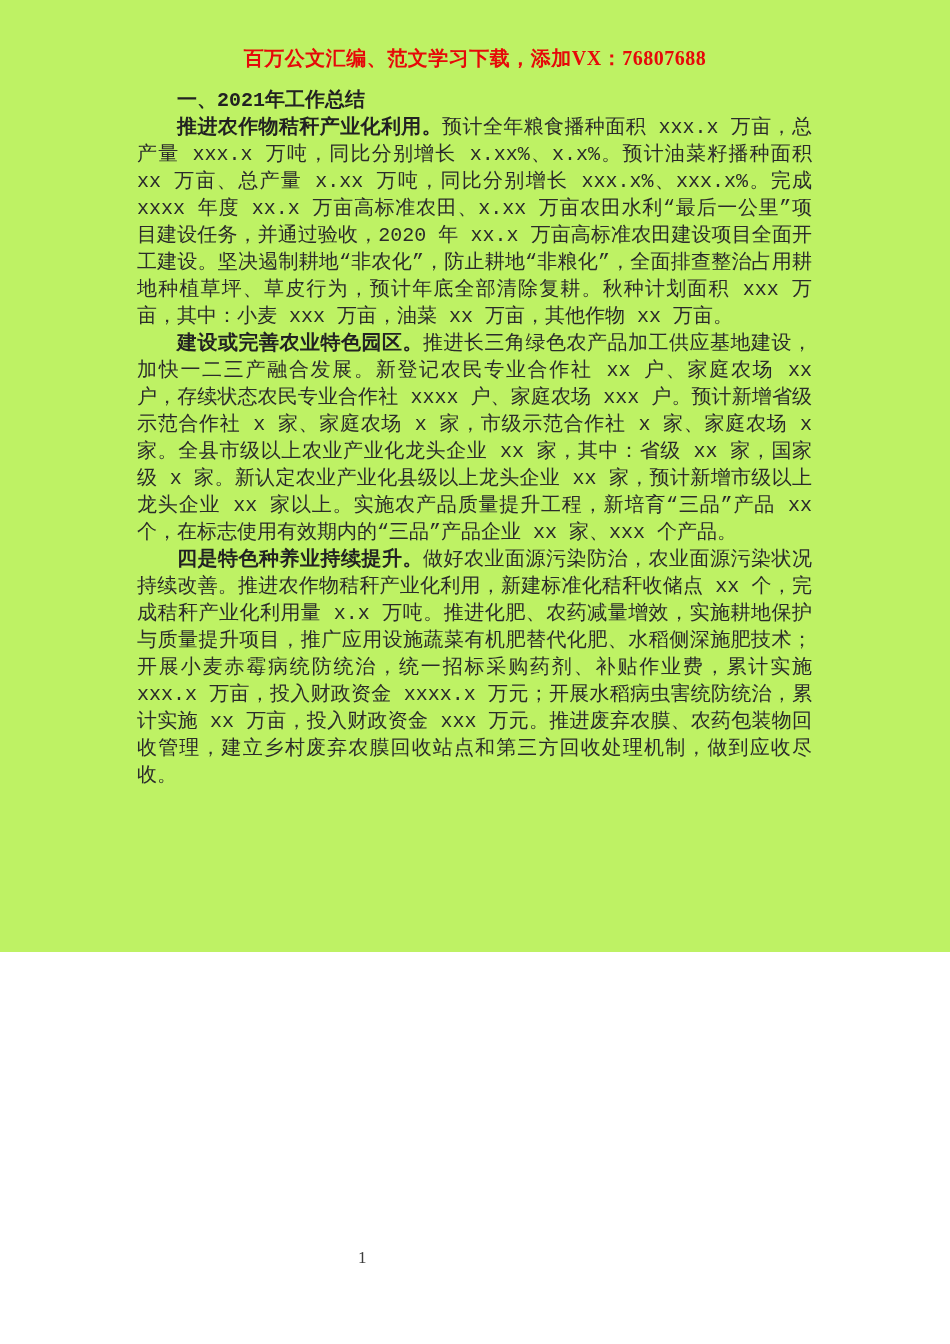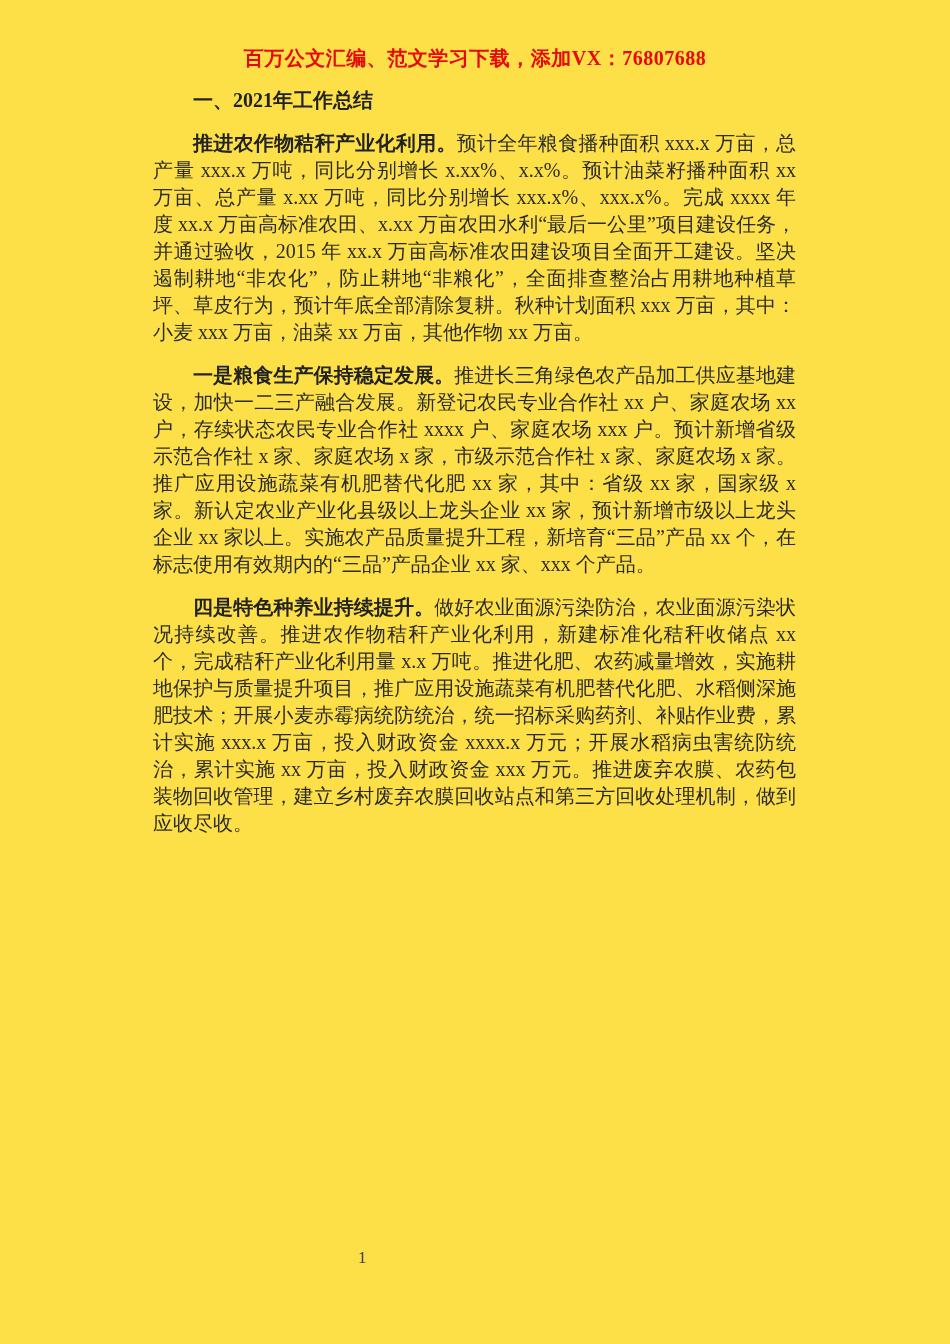--- a/index.html
+++ b/index.html
@@ -10,41 +10,42 @@
   body {
     width: 950px;
     height: 1344px;
     overflow: hidden;
     font-family: "Liberation Serif", "DejaVu Serif", serif;
     color: #2b2b2b;
   }
   .page {
     position: relative;
     width: 950px;
-    height: 1344px;
-    background: #fde047;
+    height: 952px;
+    background: #bef264;
   }
   .notice {
     padding-top: 45px;
     text-align: center;
     font-size: 20px;
     line-height: 27px;
     font-weight: bold;
     color: #e60909;
     letter-spacing: 0.5px;
   }
   .doc {
     margin: 0 138px 0 137px;   
     font-size: 20px;
     line-height: 27px;
     text-align: justify;
   }
   .para {
-    margin: 16px;
+    margin: 0;
     text-indent: 2em;
+    font-family: Liberation Mono, monospace;
   }
   .para b {
     font-weight: bold;
     color: #222222;
   }
   .doc-title {
     margin-top: 15px;
   }
   .gap-before {
     margin-top: 27px;          
@@ -64,23 +65,23 @@
 <div class="page">
 
   <div class="notice">百万公文汇编、范文学习下载，添加VX：76807688</div>
 
   <div class="doc">
 
     <p class="para doc-title"><b>一、2021年工作总结</b></p>
 
 
 
-    <p class="para"><b>推进农作物秸秆产业化利用。</b><span>预计全年粮食播种面积 xxx.x 万亩，总产量 xxx.x 万吨，同比分别增长 x.xx%、x.x%。预计油菜籽播种面积 xx 万亩、总产量 x.xx 万吨，同比分别增长 xxx.x%、xxx.x%。完成 xxxx 年度 xx.x 万亩高标准农田、x.xx 万亩农田水利“最后一公里”项目建设任务，并通过验收，2015 年 xx.x 万亩高标准农田建设项目全面开工建设。坚决遏制耕地“非农化”，防止耕地“非粮化”，全面排查整治占用耕地种植草坪、草皮行为，预计年底全部清除复耕。秋种计划面积 xxx 万亩，其中：小麦 xxx 万亩，油菜 xx 万亩，其他作物 xx 万亩。</span></p>
+    <p class="para"><b>推进农作物秸秆产业化利用。</b><span>预计全年粮食播种面积 xxx.x 万亩，总产量 xxx.x 万吨，同比分别增长 x.xx%、x.x%。预计油菜籽播种面积 xx 万亩、总产量 x.xx 万吨，同比分别增长 xxx.x%、xxx.x%。完成 xxxx 年度 xx.x 万亩高标准农田、x.xx 万亩农田水利“最后一公里”项目建设任务，并通过验收，2020 年 xx.x 万亩高标准农田建设项目全面开工建设。坚决遏制耕地“非农化”，防止耕地“非粮化”，全面排查整治占用耕地种植草坪、草皮行为，预计年底全部清除复耕。秋种计划面积 xxx 万亩，其中：小麦 xxx 万亩，油菜 xx 万亩，其他作物 xx 万亩。</span></p>
 
-    <p class="para"><b>一是粮食生产保持稳定发展。</b><span>推进长三角绿色农产品加工供应基地建设，加快一二三产融合发展。新登记农民专业合作社 xx 户、家庭农场 xx 户，存续状态农民专业合作社 xxxx 户、家庭农场 xxx 户。预计新增省级示范合作社 x 家、家庭农场 x 家，市级示范合作社 x 家、家庭农场 x 家。推广应用设施蔬菜有机肥替代化肥 xx 家，其中：省级 xx 家，国家级 x 家。新认定农业产业化县级以上龙头企业 xx 家，预计新增市级以上龙头企业 xx 家以上。实施农产品质量提升工程，新培育“三品”产品 xx 个，在标志使用有效期内的“三品”产品企业 xx 家、xxx 个产品。</span></p>
+    <p class="para"><b>建设或完善农业特色园区。</b><span>推进长三角绿色农产品加工供应基地建设，加快一二三产融合发展。新登记农民专业合作社 xx 户、家庭农场 xx 户，存续状态农民专业合作社 xxxx 户、家庭农场 xxx 户。预计新增省级示范合作社 x 家、家庭农场 x 家，市级示范合作社 x 家、家庭农场 x 家。全县市级以上农业产业化龙头企业 xx 家，其中：省级 xx 家，国家级 x 家。新认定农业产业化县级以上龙头企业 xx 家，预计新增市级以上龙头企业 xx 家以上。实施农产品质量提升工程，新培育“三品”产品 xx 个，在标志使用有效期内的“三品”产品企业 xx 家、xxx 个产品。</span></p>
 
     <p class="para"><b>四是特色种养业持续提升。</b><span>做好农业面源污染防治，农业面源污染状况持续改善。推进农作物秸秆产业化利用，新建标准化秸秆收储点 xx 个，完成秸秆产业化利用量 x.x 万吨。推进化肥、农药减量增效，实施耕地保护与质量提升项目，推广应用设施蔬菜有机肥替代化肥、水稻侧深施肥技术；开展小麦赤霉病统防统治，统一招标采购药剂、补贴作业费，累计实施 xxx.x 万亩，投入财政资金 xxxx.x 万元；开展水稻病虫害统防统治，累计实施 xx 万亩，投入财政资金 xxx 万元。推进废弃农膜、农药包装物回收管理，建立乡村废弃农膜回收站点和第三方回收处理机制，做到应收尽收。</span></p>
 
 
 
   </div>
 
   <div class="pageno">1</div>
 
 </div>

